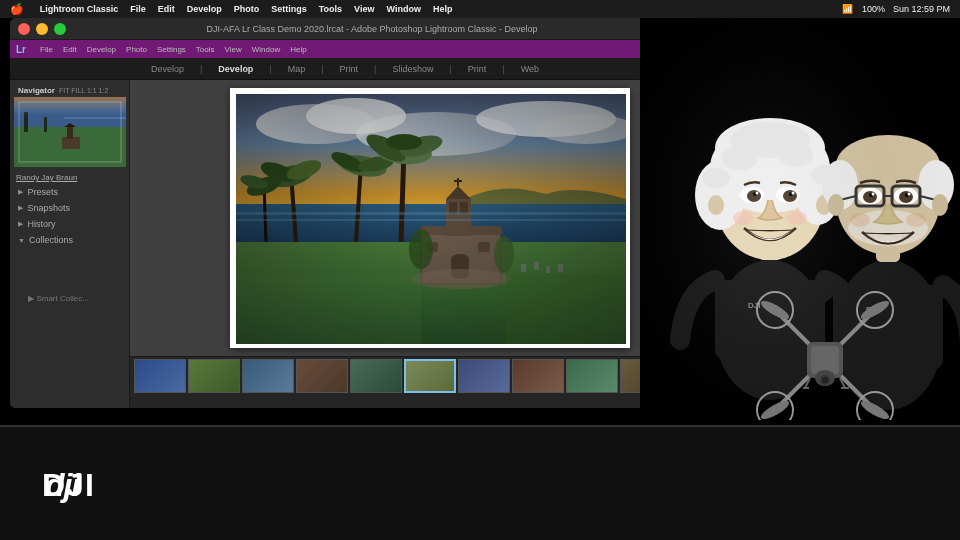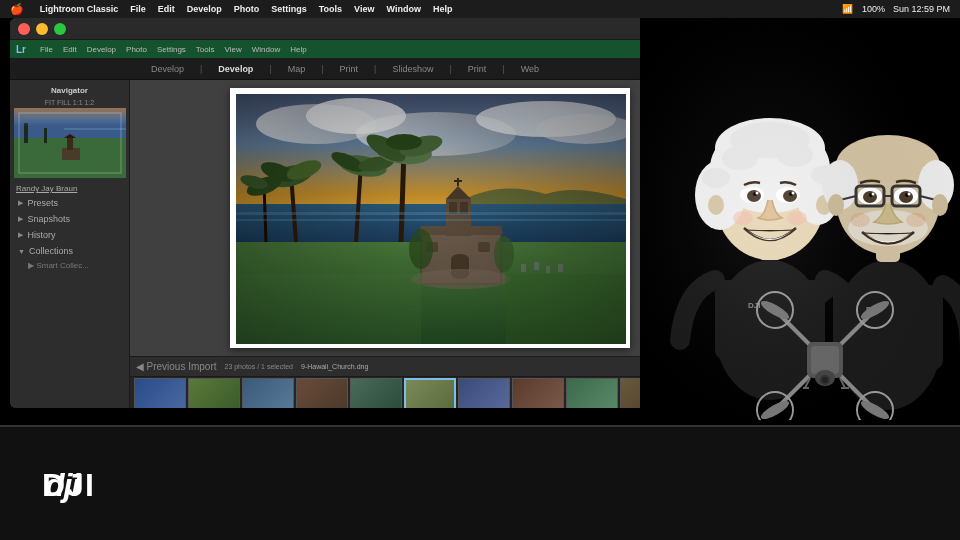--- a/index.html
+++ b/index.html
@@ -60,21 +60,21 @@
     .lr-title-text {
       flex: 1;
       text-align: center;
       font-size: 9px;
       color: #aaa;
     }
 
     
     .lr-menubar {
       height: 18px;
-      background: #14532d;
+      background: #701a75;
       display: flex;
       align-items: center;
       padding: 0 6px;
       gap: 10px;
       font-size: 8px;
       color: #bbb;
     }
 
     .lr-logo {
       color: #7CBFE8;
@@ -163,20 +163,21 @@
     }
 
     .lr-panel-item.open::before {
       content: '▼';
     }
 
     .lr-panel-label {
       font-size: 8px;
       color: #777;
       padding: 2px 4px;
+      margin-top: 44px;
     }
 
     .lr-copy-paste {
       display: flex;
       gap: 4px;
       margin-top: auto;
       padding: 4px;
     }
 
     .lr-btn {
@@ -355,21 +356,20 @@
     }
 
     
     .lr-nav-label {
       display: flex;
       gap: 4px;
       font-size: 8px;
       color: #aaa;
       padding: 2px 4px;
       align-items: center;
-      flex-direction: column;
     }
 
     .lr-nav-label span {
       font-size: 7px;
       color: #888;
     }
 
     .lr-user-label {
       font-size: 8px;
       color: #aaa;
@@ -435,20 +435,21 @@
 </div>
 
 <div class="top-section">
 
   <div class="lr-app">
 
     <div class="lr-titlebar">
       <span class="traffic-light tl-red"></span>
       <span class="traffic-light tl-yellow"></span>
       <span class="traffic-light tl-green"></span>
+      <span class="lr-title-text">DJI-AFA Lr Class Demo 2020.lrcat - Adobe Photoshop Lightroom Classic - Develop</span>
     </div>
 
     <div class="lr-menubar">
       <span class="lr-logo">Lr</span>
       <span>File</span>
       <span>Edit</span>
       <span>Develop</span>
       <span>Photo</span>
       <span>Settings</span>
       <span>Tools</span>
@@ -629,27 +630,20 @@
                   <stop offset="0%" stop-color="transparent"></stop>
                   <stop offset="100%" stop-color="rgba(0,0,0,0.4)"></stop>
                 </radialGradient>
                 <rect width="390" height="250" fill="url(#vignette)"></rect>
               </svg>
             </div>
           </div>
         </div>
 
         <div class="lr-filmstrip">
-          <div class="lr-filmstrip-bar">
-            <span class="lr-filmstrip-nav-btn">◀ Previous Import</span>
-            <span class="lr-filmstrip-info">23 photos / 1 selected</span>
-            <span class="lr-filmstrip-info" style="color:#aaa;">9-Hawaii_Church.dng</span>
-            <span class="lr-filmstrip-filter">Filter</span>
-            <span style="color:#888;font-size:9px;">★ ★ ★ ★ ★</span>
-          </div>
           <div class="lr-filmstrip-thumbs">
             <div class="lr-thumb"></div>
             <div class="lr-thumb"></div>
             <div class="lr-thumb"></div>
             <div class="lr-thumb"></div>
             <div class="lr-thumb"></div>
             <div class="lr-thumb active"></div>
             <div class="lr-thumb"></div>
             <div class="lr-thumb"></div>
             <div class="lr-thumb"></div>

